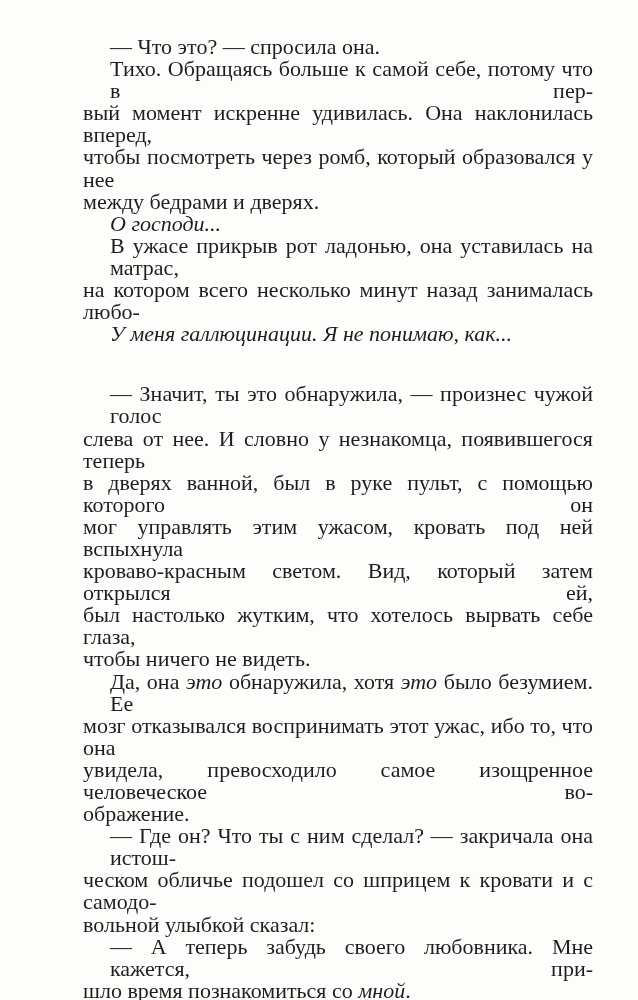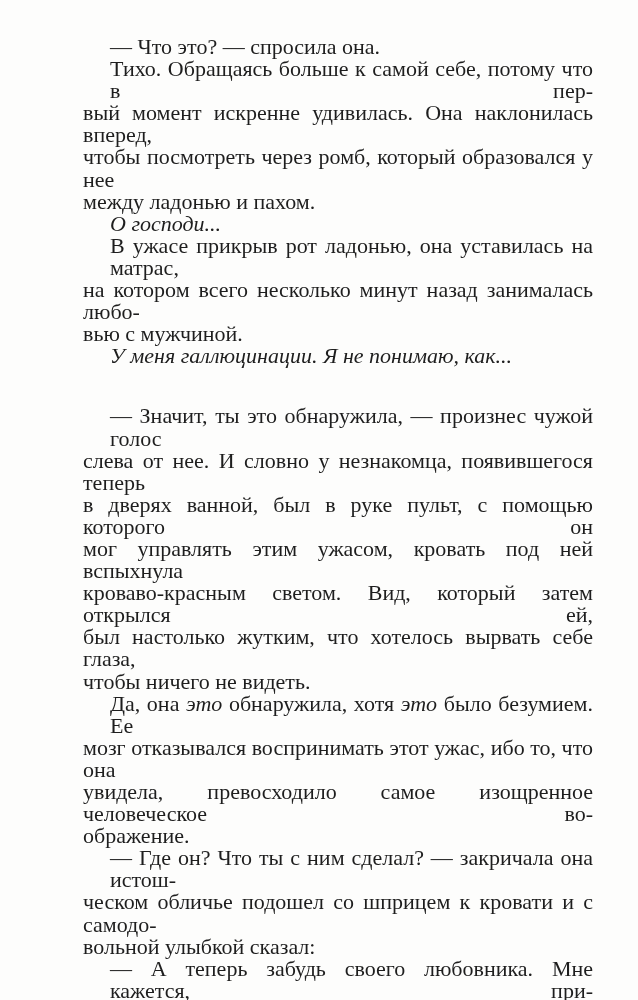--- a/index.html
+++ b/index.html
@@ -53,29 +53,28 @@
 <div class="page">
   <div class="text-area">
       <div class="block">
         <div class="para">
           <div class="line first last"><span>— Что это? — спросила она.</span></div>
         </div>
         <div class="para">
           <div class="line first"><span>Тихо. Обращаясь больше к самой себе, потому что в пер-</span></div>
           <div class="line"><span>вый момент искренне удивилась. Она наклонилась вперед,</span></div>
           <div class="line"><span>чтобы посмотреть через ромб, который образовался у нее</span></div>
-          <div class="line last"><span>между ладонью и пахом.</span></div>
+          <div class="line last"><span>между бедрами и дверях.</span></div>
         </div>
         <div class="para">
           <div class="line first last"><em>О господи...</em></div>
         </div>
         <div class="para">
           <div class="line first"><span>В ужасе прикрыв рот ладонью, она уставилась на матрас,</span></div>
           <div class="line"><span>на котором всего несколько минут назад занималась любо-</span></div>
-          <div class="line last"><span>вью с мужчиной.</span></div>
         </div>
         <div class="para">
           <div class="line first last"><em>У меня галлюцинации. Я не понимаю, как...</em></div>
         </div>
       </div>
       <div class="block">
         <div class="para">
           <div class="line first"><span>— Значит, ты это обнаружила, — произнес чужой голос</span></div>
           <div class="line"><span>слева от нее. И словно у незнакомца, появившегося теперь</span></div>
           <div class="line"><span>в дверях ванной, был в руке пульт, с помощью которого он</span></div>

